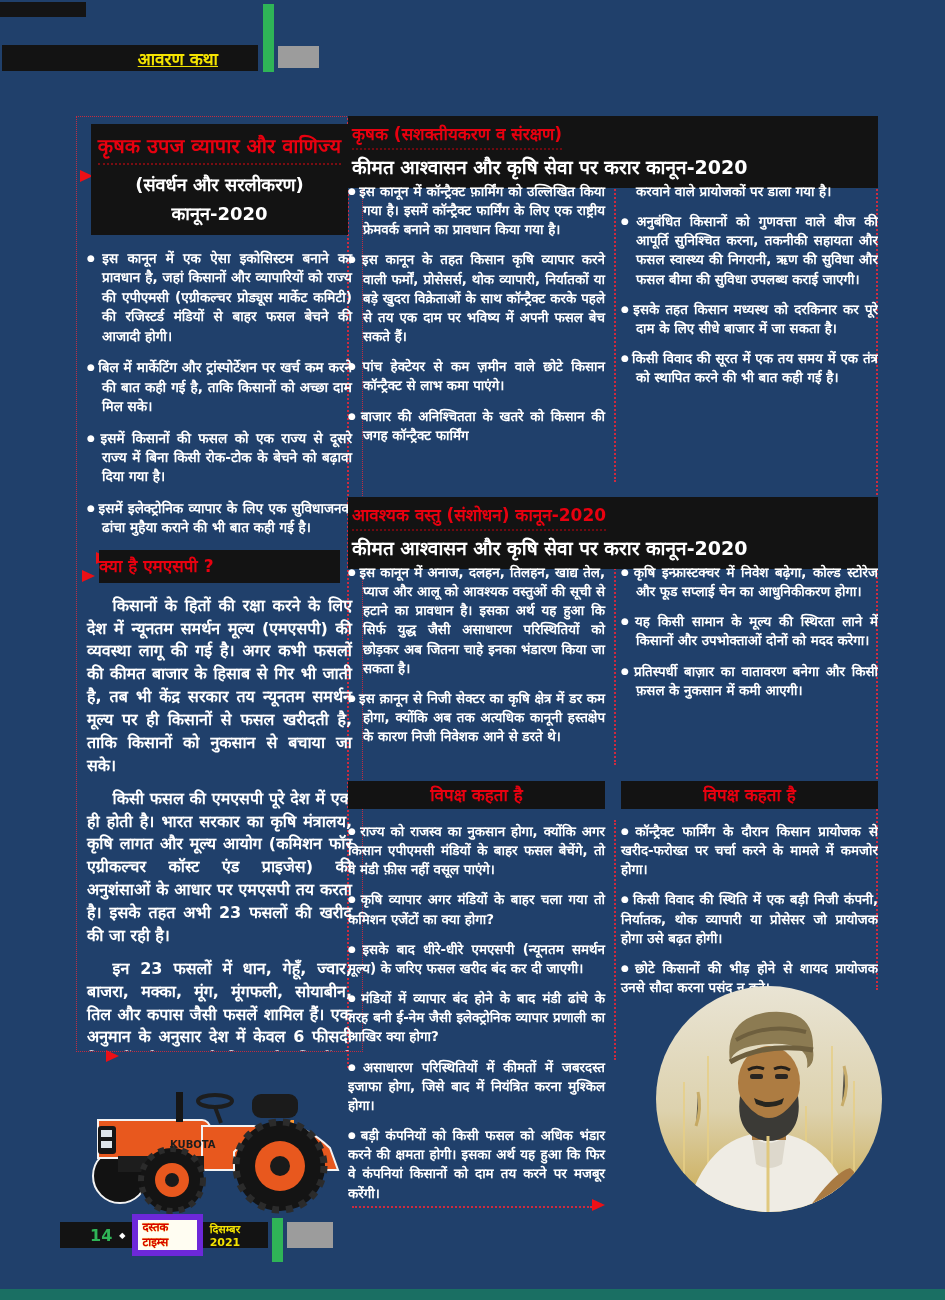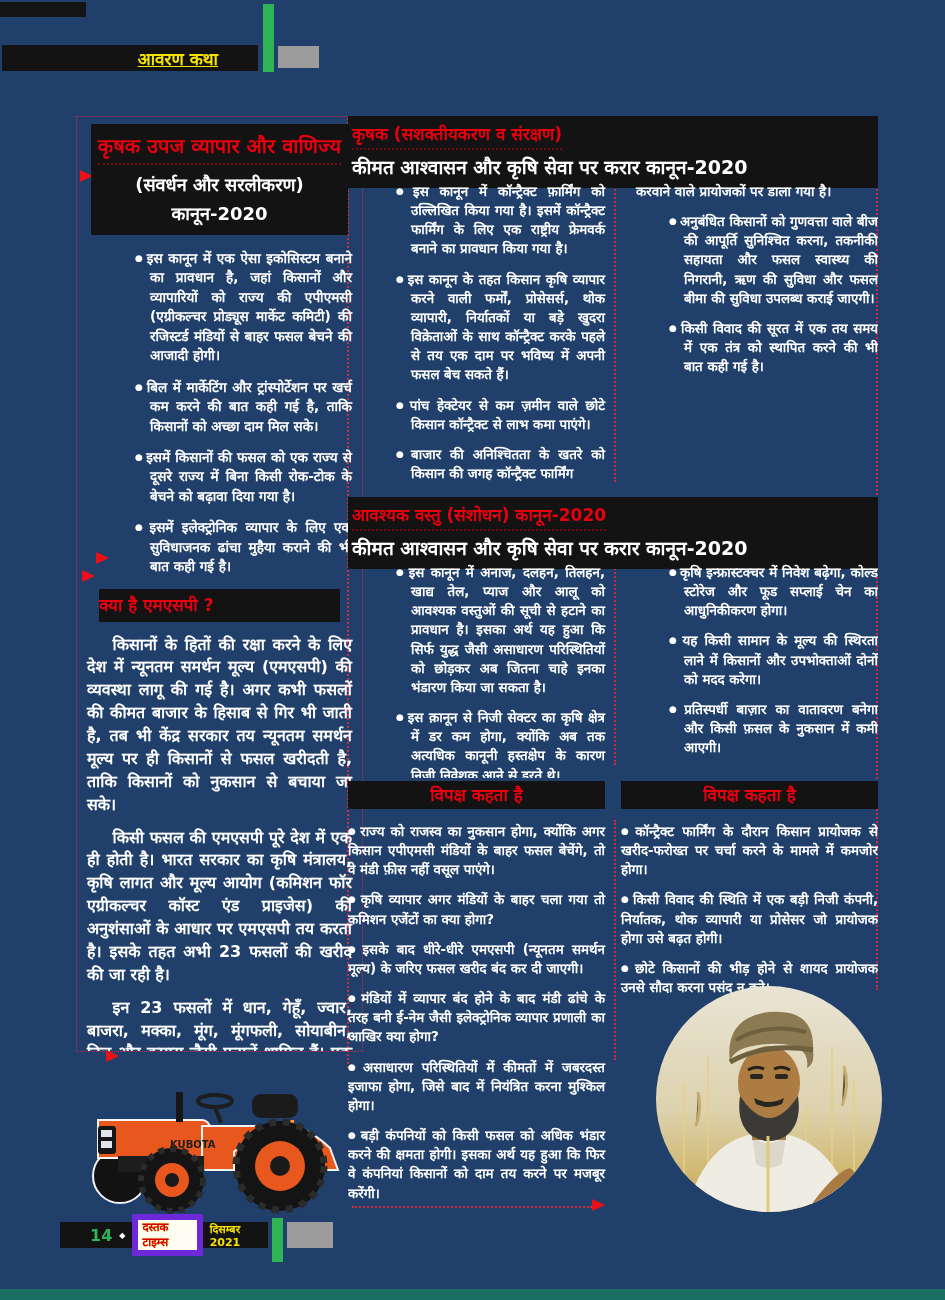--- a/index.html
+++ b/index.html
@@ -24,21 +24,21 @@
   
   .left-col{left:76px;top:116px;width:287px;height:936px;box-sizing:border-box;
             border:1px dotted rgba(236,40,55,.8);padding:5px 10px 0;overflow:hidden;}
   .law-title{background:#131313;margin:2px 4px 14px;padding:8px 6px 10px;text-align:center;}
   .law-title .t1{color:#e8000f;font-size:20px;font-weight:bold;display:inline-block;
                  padding-bottom:4px;border-bottom:2px dotted #7a0d12;}
   .law-title .t2{color:#fff;font-size:18px;font-weight:bold;margin-top:7px;}
   .law-title .t3{color:#fff;font-size:18px;font-weight:bold;margin-top:5px;}
   .bullet{color:#fff;font-size:13.6px;font-weight:bold;line-height:1.43;
           text-align:justify;margin-bottom:12px;}
-  .hang{padding-left:15px;text-indent:-15px;margin-left:48px;}
+  .hang{padding-left:15px;text-indent:-15px;}
   .dot{font-size:9px;vertical-align:2px;margin-right:3px;}
   .msp-box{background:#131313;color:#e8000f;text-align:left;font-size:17px;
            font-weight:bold;padding:4px 0 6px;margin:4px 12px 12px;}
   .para{color:#fff;font-size:16px;font-weight:bold;line-height:1.43;
         text-align:justify;text-indent:1.6em;margin-bottom:10px;}
   
   .right-area{left:348px;top:116px;width:530px;height:1160px;}
   .sec-header{position:absolute;left:0;width:530px;background:#131313;
               text-align:left;padding:6px 4px 8px;box-sizing:border-box;}
   .sec-header .h1{color:#e8000f;font-size:17px;font-weight:bold;display:inline-block;
@@ -131,20 +131,21 @@
           <div class="bullet hang"><span class="dot">●</span><span>इस कानून में कॉन्ट्रैक्ट फ़ार्मिंग को उल्लिखित किया गया है। इसमें कॉन्ट्रैक्ट फार्मिंग के लिए एक राष्ट्रीय फ्रेमवर्क बनाने का प्रावधान किया गया है।</span></div>
           <div class="bullet hang"><span class="dot">●</span><span>इस कानून के तहत किसान कृषि व्यापार करने वाली फर्मों, प्रोसेसर्स, थोक व्यापारी, निर्यातकों या बड़े खुदरा विक्रेताओं के साथ कॉन्ट्रैक्ट करके पहले से तय एक दाम पर भविष्य में अपनी फसल बेच सकते हैं।</span></div>
           <div class="bullet hang"><span class="dot">●</span><span>पांच हेक्टेयर से कम ज़मीन वाले छोटे किसान कॉन्ट्रैक्ट से लाभ कमा पाएंगे।</span></div>
           <div class="bullet hang"><span class="dot">●</span><span>बाजार की अनिश्चितता के खतरे को किसान की जगह कॉन्ट्रैक्ट फार्मिंग</span></div>
         </div>
     </div>
     <div class="col">
       <div class="lead">करवाने वाले प्रायोजकों पर डाला गया है।</div>
       <div>
           <div class="bullet hang"><span class="dot">●</span><span>अनुबंधित किसानों को गुणवत्ता वाले बीज की आपूर्ति सुनिश्चित करना, तकनीकी सहायता और फसल स्वास्थ्य की निगरानी, ऋण की सुविधा और फसल बीमा की सुविधा उपलब्ध कराई जाएगी।</span></div>
+          <div class="bullet hang"><span class="dot">●</span><span>इसके तहत किसान मध्यस्थ को दरकिनार कर पूरे दाम के लिए सीधे बाजार में जा सकता है।</span></div>
           <div class="bullet hang"><span class="dot">●</span><span>किसी विवाद की सूरत में एक तय समय में एक तंत्र को स्थापित करने की भी बात कही गई है।</span></div>
         </div>
     </div>
   </div>
 
   <div class="sec-header" style="top:381px;">
     <div><span class="h1">आवश्यक वस्तु (संशोधन) कानून-2020</span></div>
     <div class="h2">कीमत आश्वासन और कृषि सेवा पर करार कानून-2020</div>
   </div>
 

